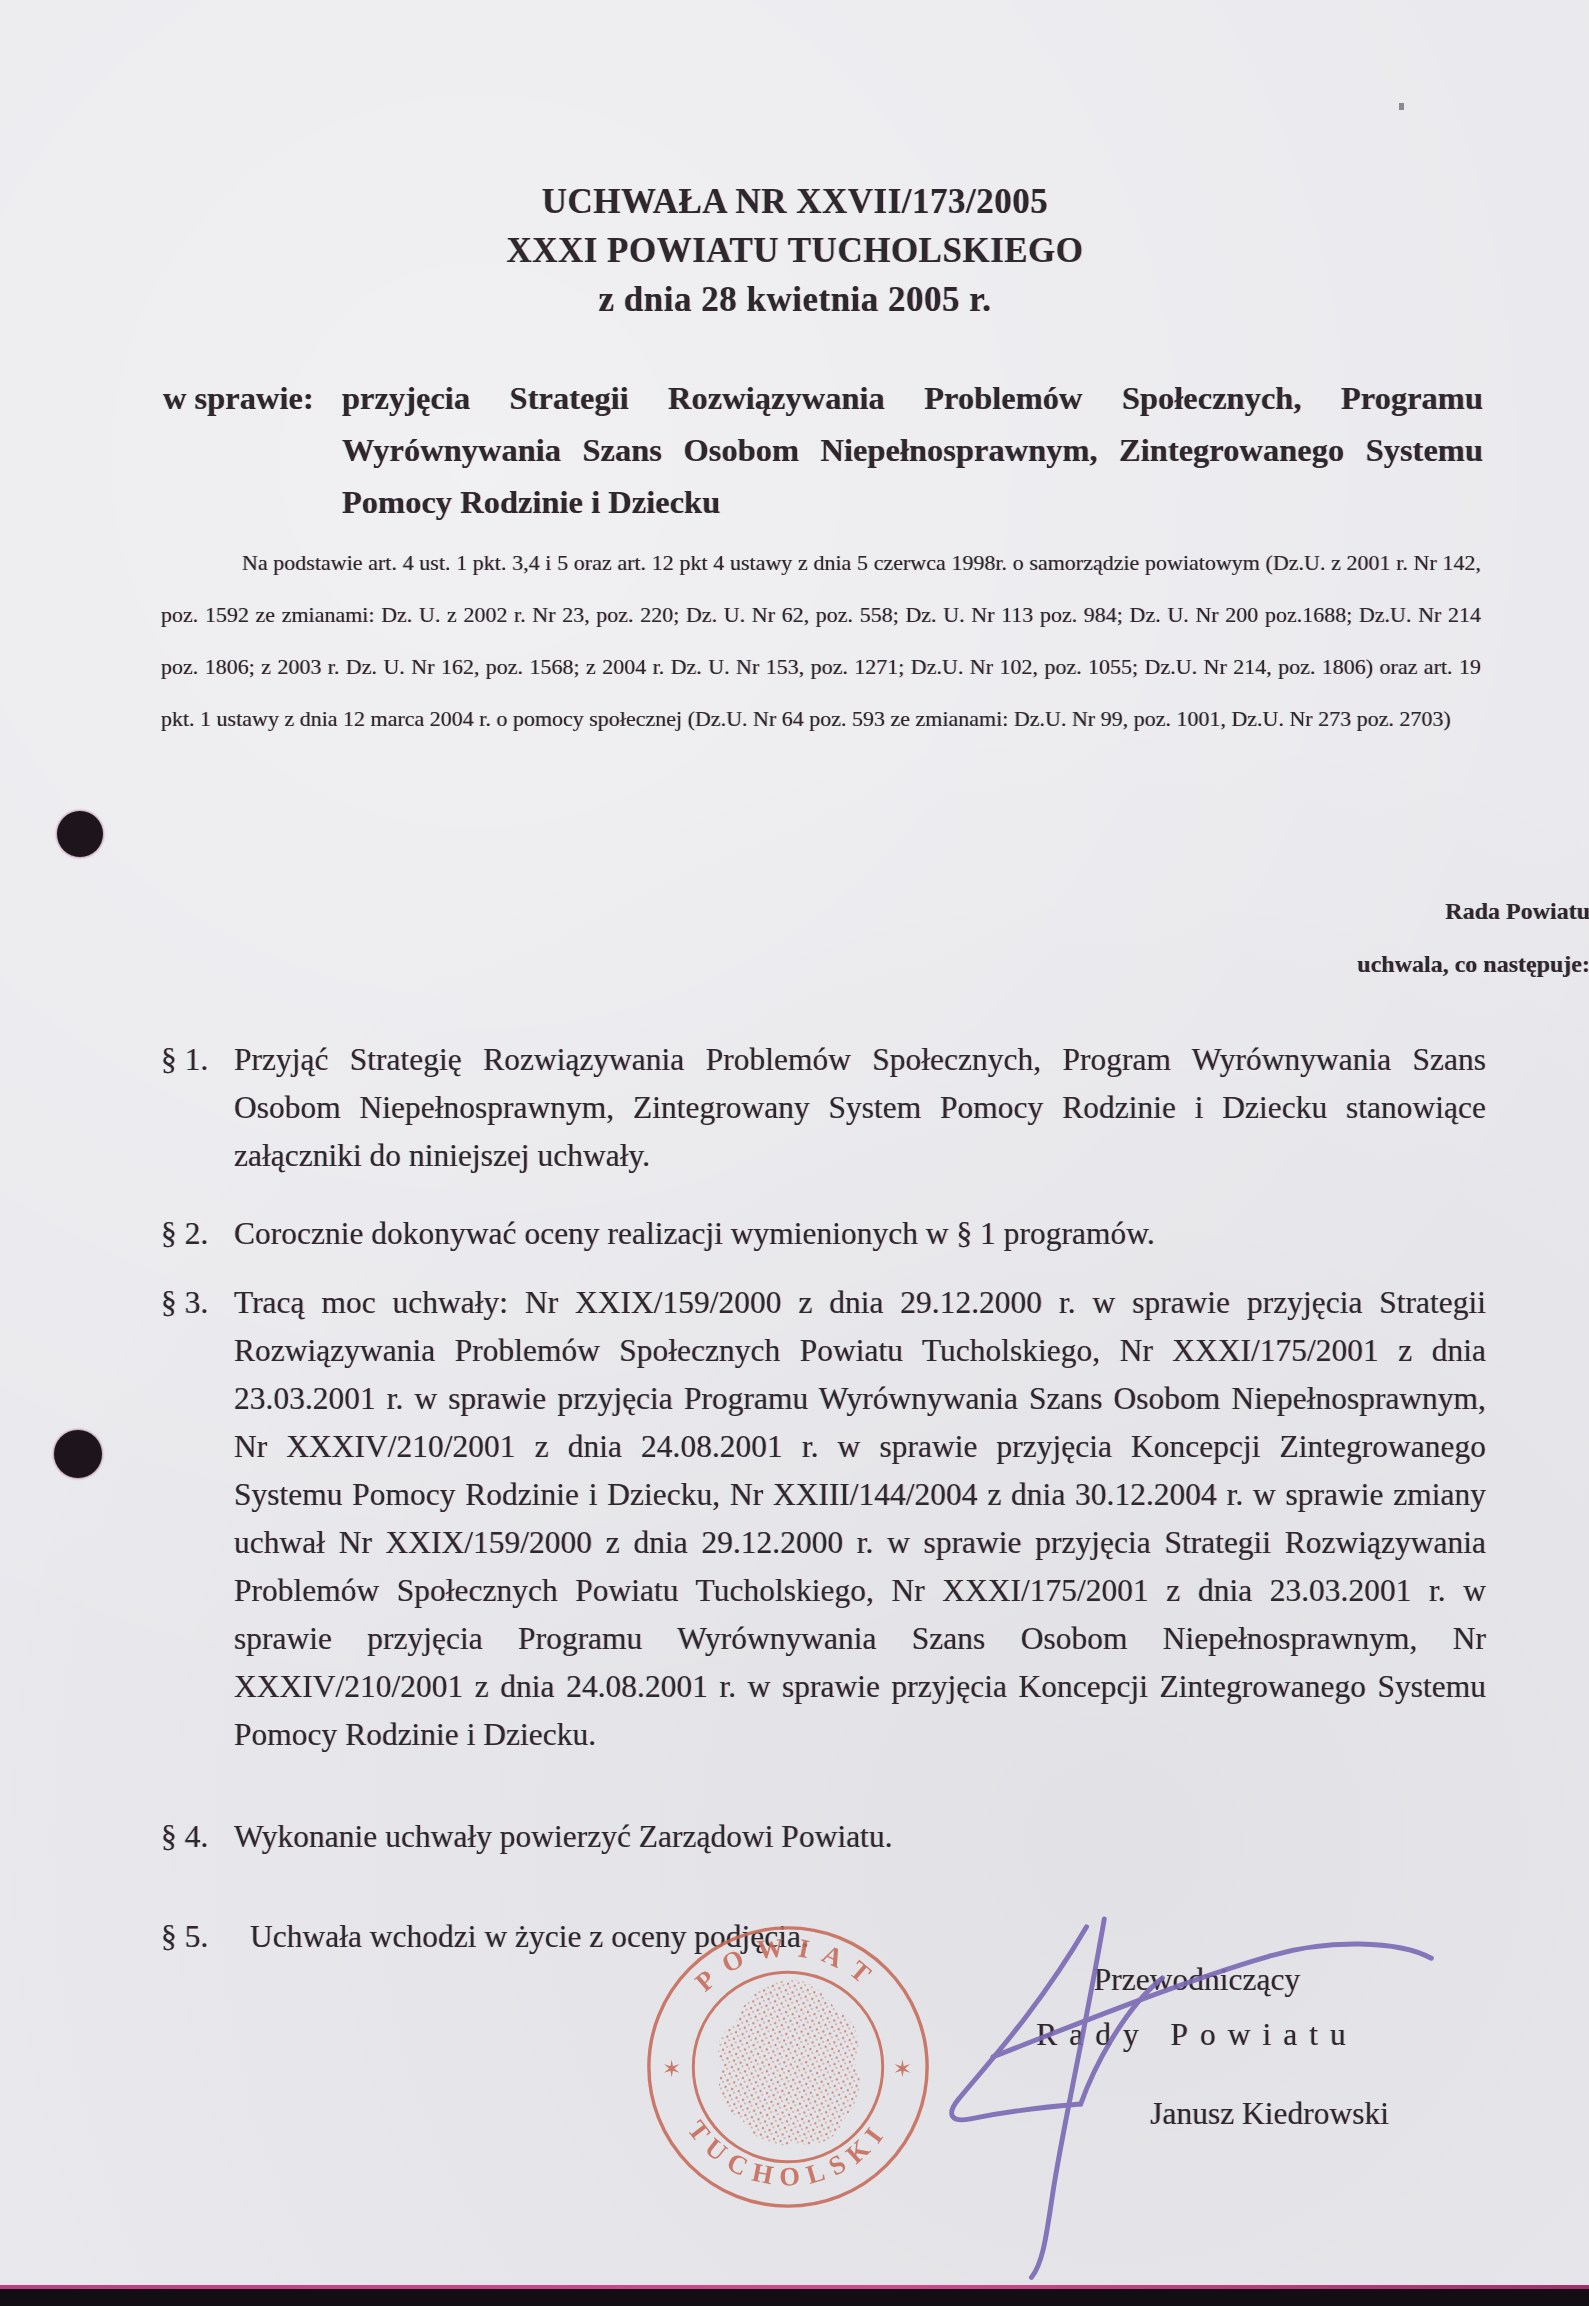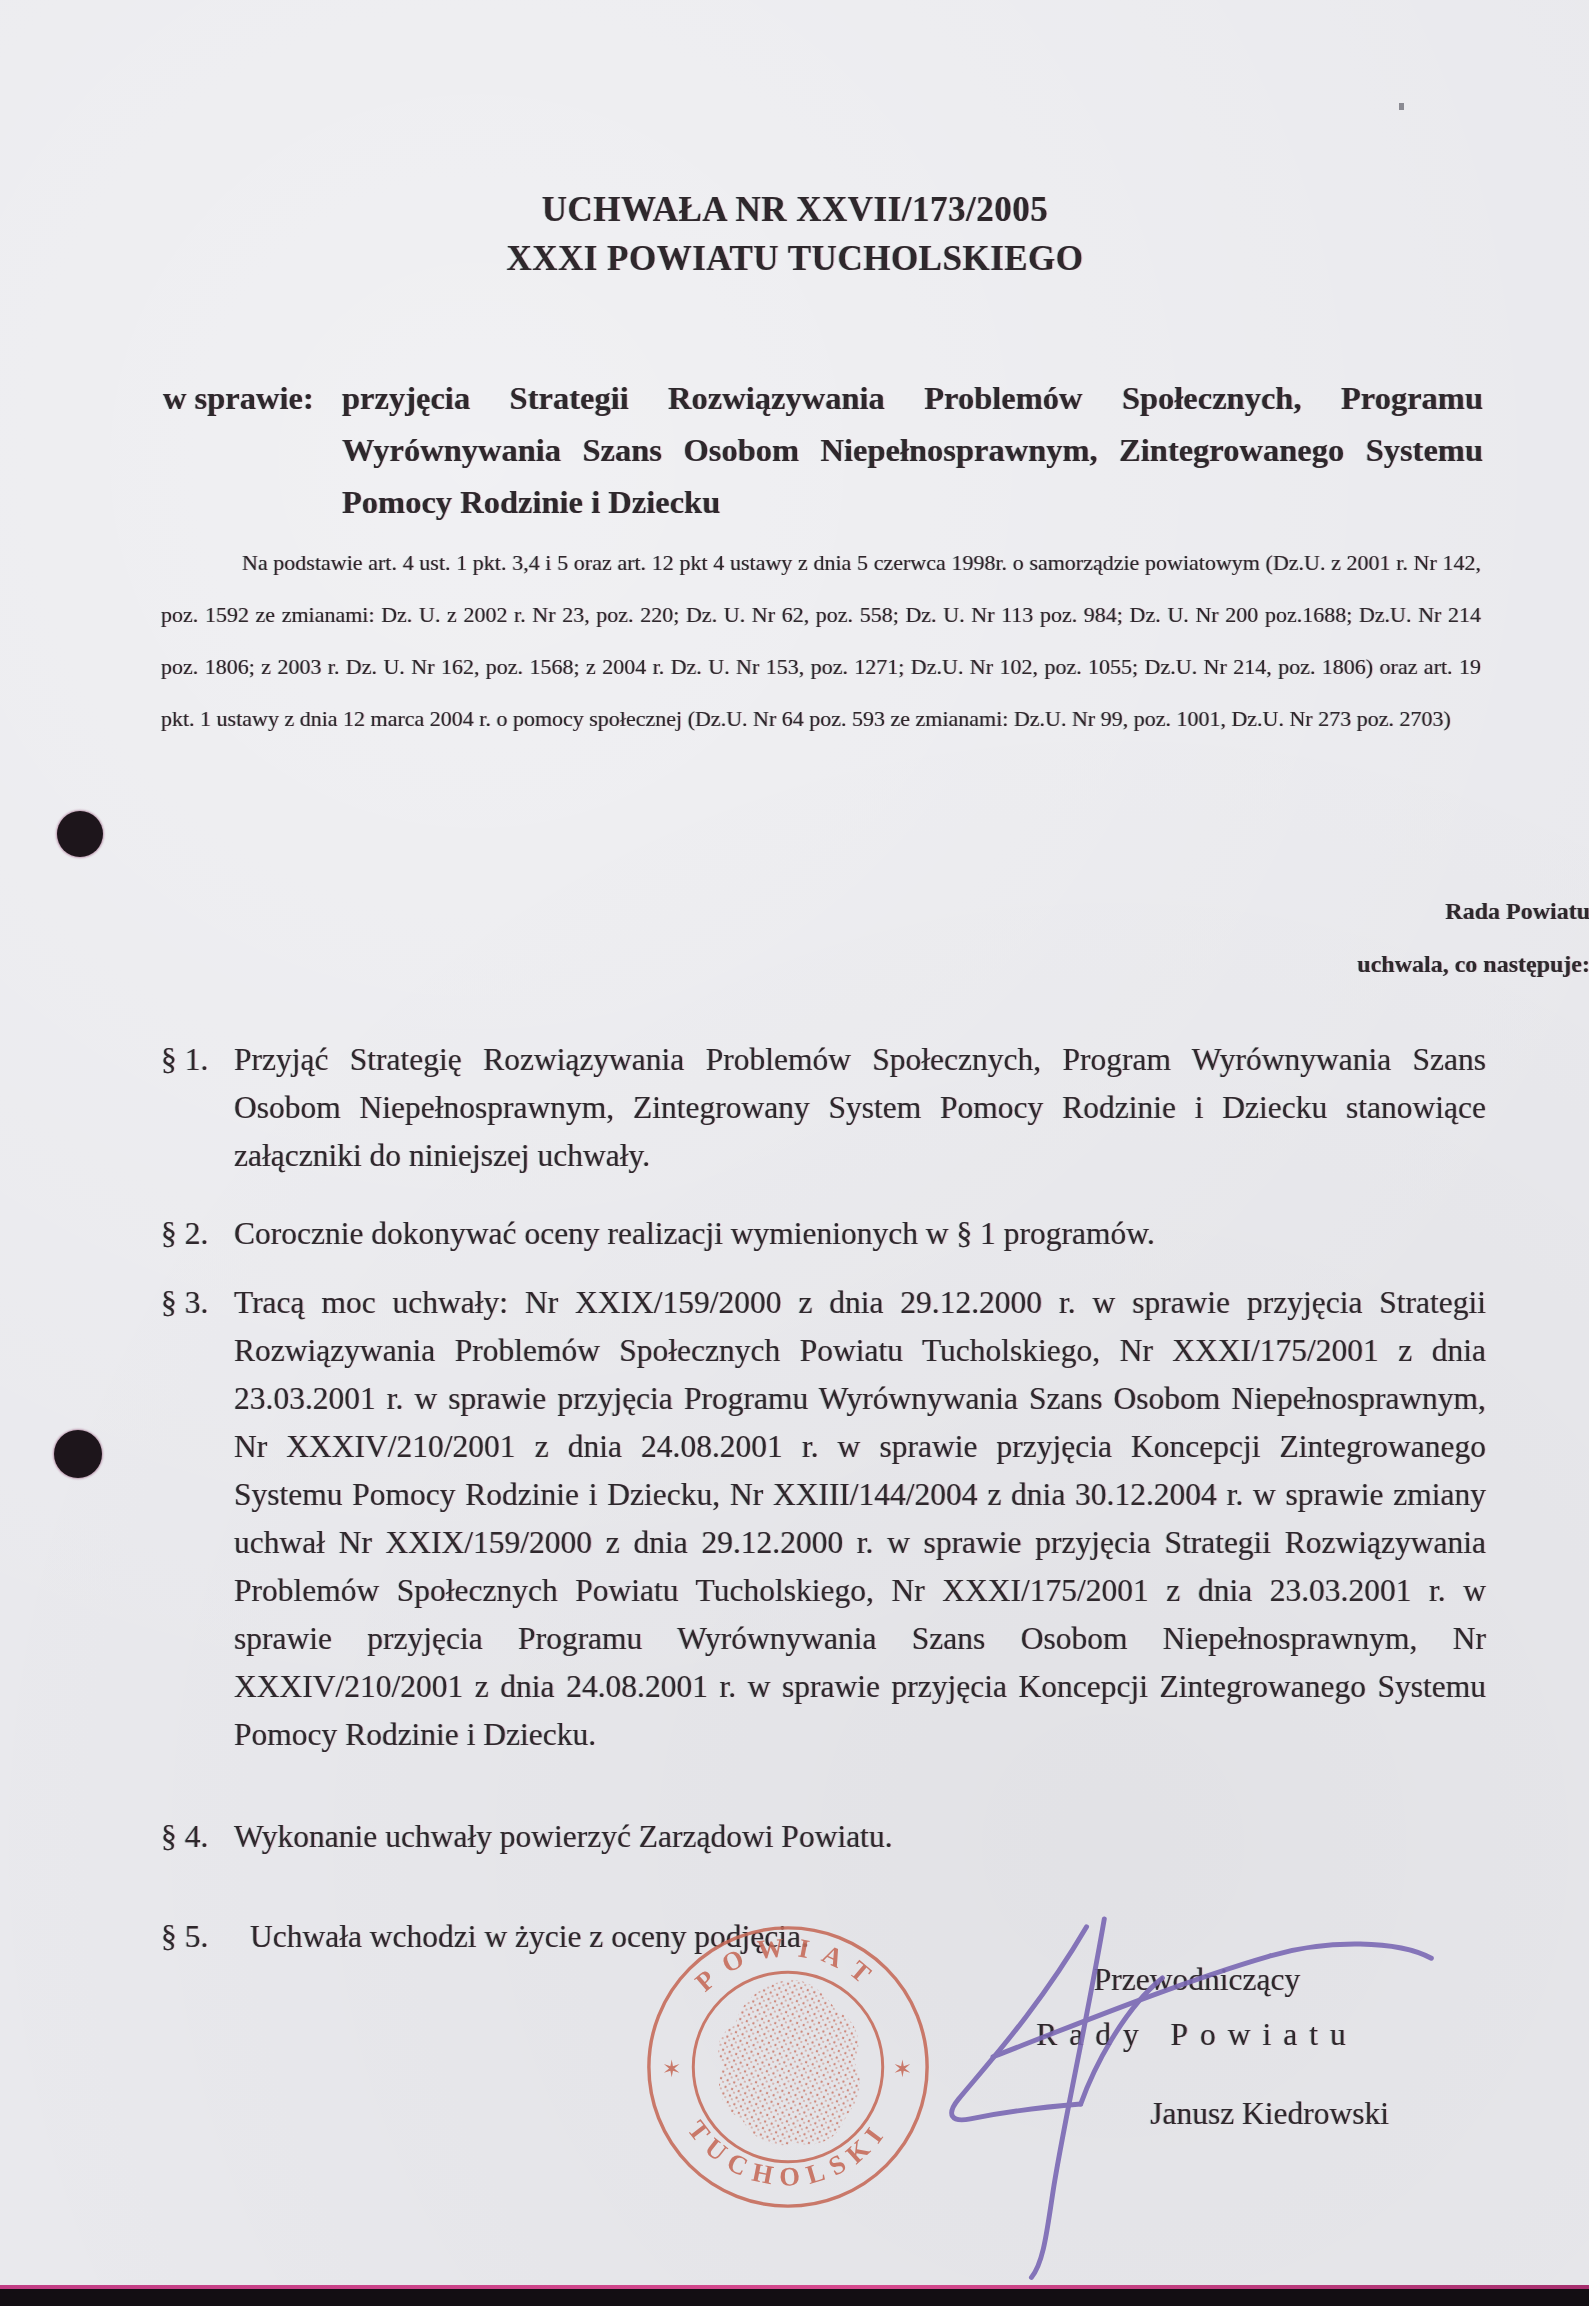--- a/index.html
+++ b/index.html
@@ -14,21 +14,21 @@
     overflow:hidden;
     font-family:"Liberation Serif","DejaVu Serif",serif;
     color:#2e282c;
   }
   .scan-text{
     text-shadow: 0.8px 0 0.6px rgba(160,40,100,.28), -0.8px 0 0.6px rgba(30,110,75,.28);
   }
   .abs{position:absolute;}
   
   .title-block{
-    left:0; top:185px; width:1590px;
+    left:0; top:177px; width:1590px;
     text-align:center; font-weight:bold;
     font-size:35px; line-height:49px; letter-spacing:0.5px;
   }
   
   .subject-block{
     left:163px; top:372px; width:1320px;
     display:flex; font-weight:bold; font-size:32.5px; line-height:52px;
   }
   .subject-label{flex:0 0 179px;}
   .subject-text{flex:1; text-align:justify;}
@@ -78,20 +78,21 @@
   svg{display:block;}
 </style>
 </head>
 <body>
 
 <div class="page">
 
   <div class="abs title-block scan-text">
     <div>UCHWAŁA NR XXVII/173/2005</div>
     <div>XXXI POWIATU TUCHOLSKIEGO</div>
+    <div>z dnia 28 kwietnia 2005 r.</div>
   </div>
 
   <div class="abs subject-block scan-text">
     <div class="subject-label">w sprawie:</div>
     <div class="subject-text">przyjęcia Strategii Rozwiązywania Problemów Społecznych, Programu Wyrównywania Szans Osobom Niepełnosprawnym, Zintegrowanego Systemu Pomocy Rodzinie i Dziecku</div>
   </div>
 
   <div class="abs legal-block scan-text">Na podstawie art. 4 ust. 1 pkt. 3,4 i 5 oraz art. 12 pkt 4 ustawy z dnia 5 czerwca 1998r. o samorządzie powiatowym (Dz.U. z 2001 r. Nr 142, poz. 1592 ze zmianami: Dz. U. z 2002 r. Nr 23, poz. 220; Dz. U. Nr 62, poz. 558; Dz. U. Nr 113 poz. 984; Dz. U. Nr 200 poz.1688; Dz.U. Nr 214 poz. 1806; z 2003 r. Dz. U. Nr 162, poz. 1568; z 2004 r. Dz. U. Nr 153, poz. 1271; Dz.U. Nr 102, poz. 1055; Dz.U. Nr 214, poz. 1806) oraz art. 19 pkt. 1 ustawy z dnia 12 marca 2004 r. o pomocy społecznej (Dz.U. Nr 64 poz. 593 ze zmianami: Dz.U. Nr 99, poz. 1001, Dz.U. Nr 273 poz. 2703)</div>
 
   <div class="abs heading-block scan-text">

